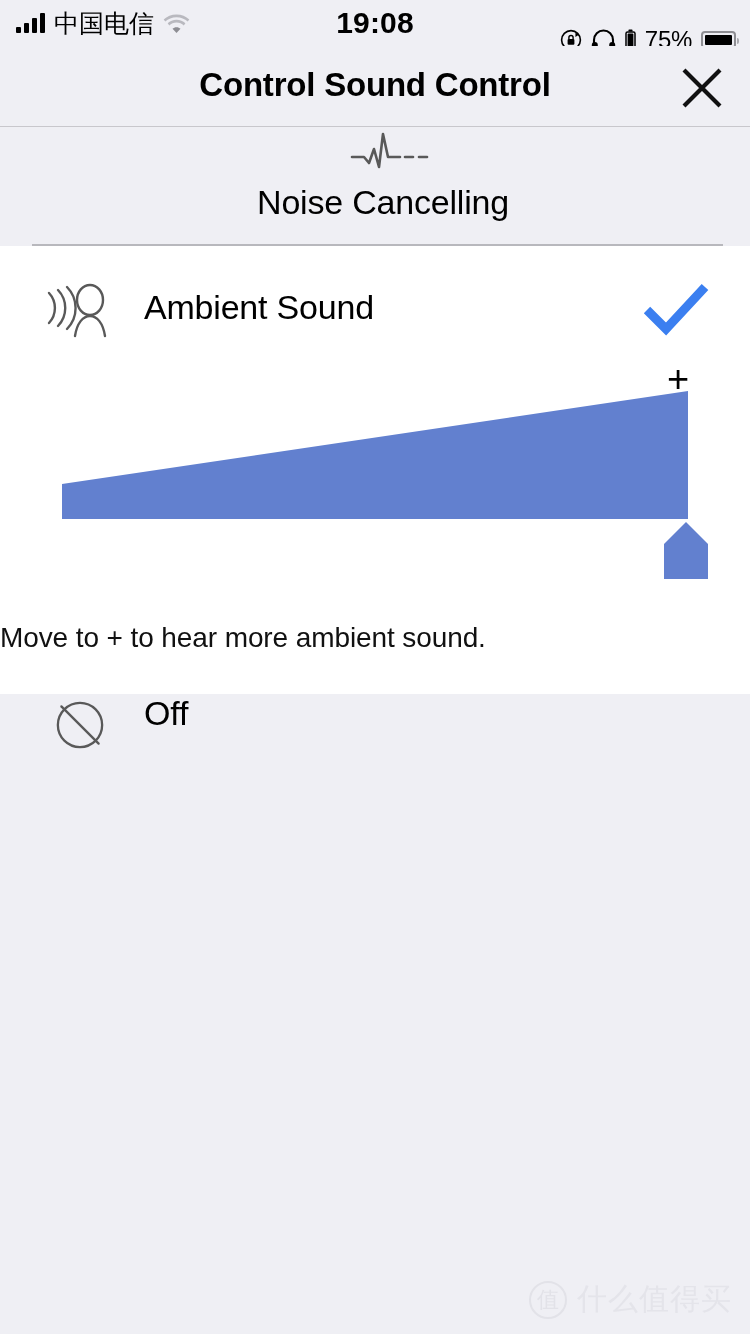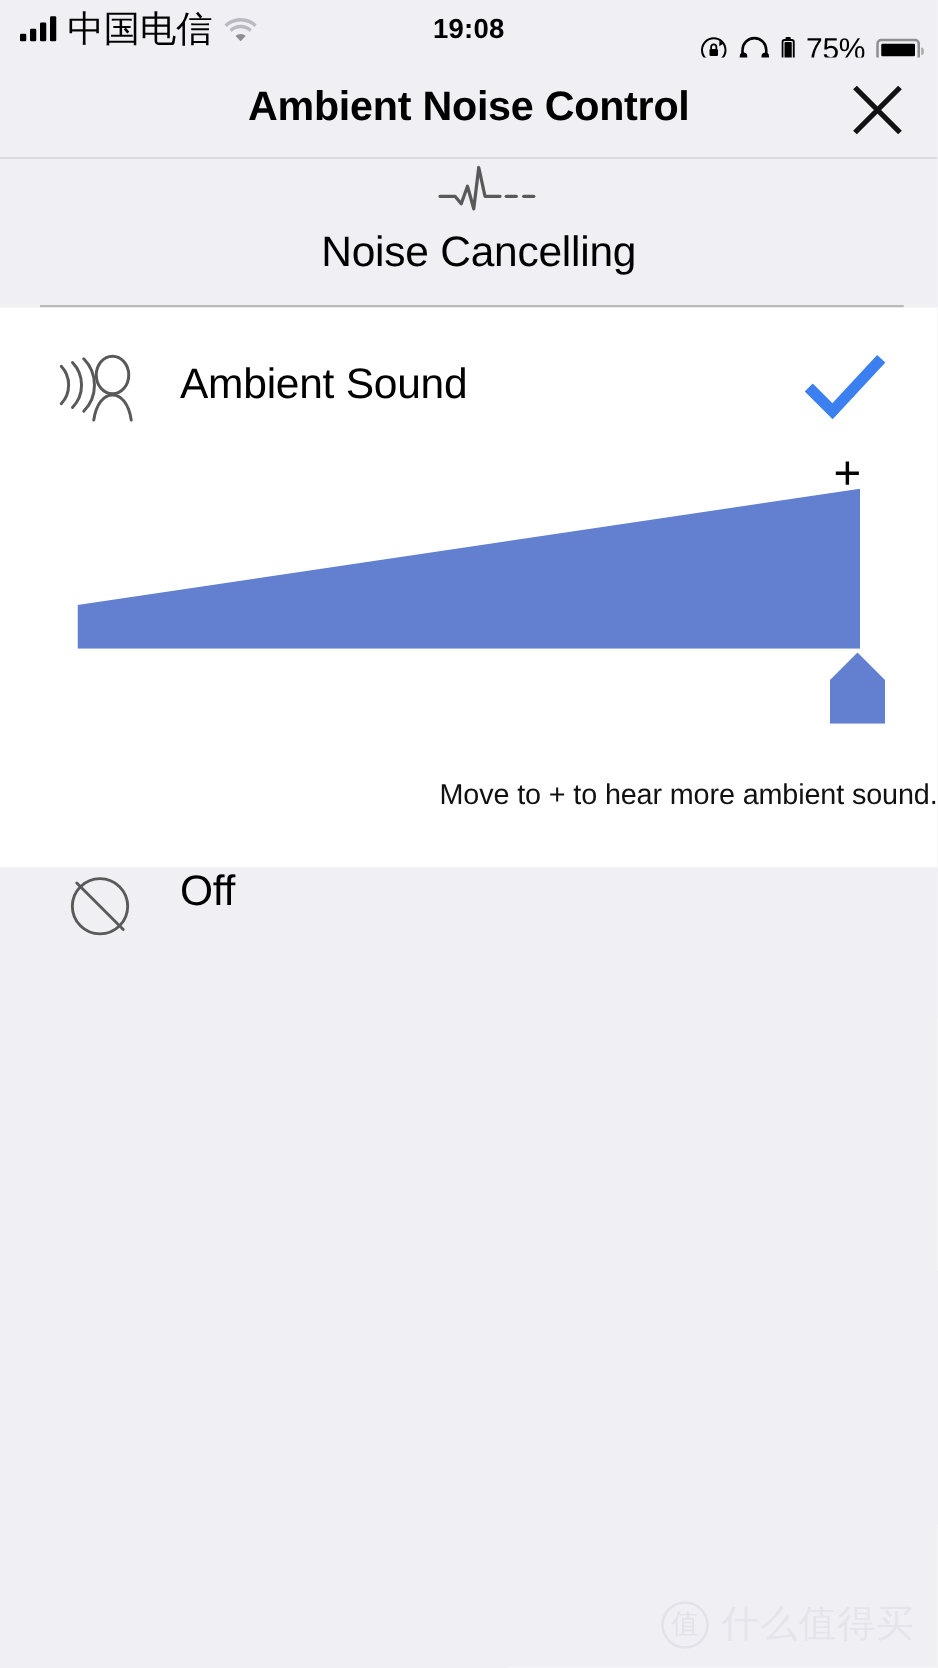--- a/index.html
+++ b/index.html
@@ -50,32 +50,32 @@
     display: block;
     width: 5px;
     background: #000000;
     border-radius: 1px;
   }
   .signal-bars i:nth-child(1) { height: 6px; }
   .signal-bars i:nth-child(2) { height: 10px; }
   .signal-bars i:nth-child(3) { height: 15px; }
   .signal-bars i:nth-child(4) { height: 20px; }
   .carrier {
-    font-size: 29px;
+    font-size: 25px;
     color: #000;
     letter-spacing: 0px;
     line-height: 1;
     font-family: "DejaVu Sans", "Liberation Sans", sans-serif;
   }
   .wifi { width: 27px; height: 20px; display:block; }
   .sb-center {
     position: absolute;
     left: 0; right: 0;
     text-align: center;
-    font-size: 22px;
+    font-size: 30px;
     font-weight: 600;
     color: #000;
     letter-spacing: 0.2px;
     pointer-events: none;
   }
   .sb-right {
     margin-left: auto;
     display: flex;
     align-items: center;
     gap: 9px;
@@ -247,22 +247,22 @@
     position: absolute;
     left: 664px;
     top: 522px;
     width: 44px;
     height: 57px;
   }
   .hint {
     position: absolute;
     left: 0; right: 0;
     top: 622px;
-    text-align: right;
-    font-size: 23px;
+    text-align: left;
+    font-size: 28px;
     color: #111;
     letter-spacing: -0.1px;
   }
 
   
   .off-row {
     position: absolute;
     top: 694px; left: 0;
     width: 750px;
     height: 120px;
@@ -347,21 +347,21 @@
         </svg>
       </span>
       <span class="batt-pct">75%</span>
       <span class="battery">
           <span></span>
         </span>
     </div>
   </div>
 
   <div class="titlebar">
-    <div class="title-text">Ambient Noise Control</div>
+    <div class="title-text">Control Sound Control</div>
     <div class="close-btn">
       <svg viewBox="0 0 52 52" width="52" height="52" aria-hidden="true">
         <path d="M8 8 L44 44 M44 8 L8 44" stroke="#111" stroke-width="4.2" stroke-linecap="butt" fill="none"></path>
       </svg>
     </div>
   </div>
   <div class="hairline-full"></div>
 
   <div class="nc-row">
     <div class="row-icon">

